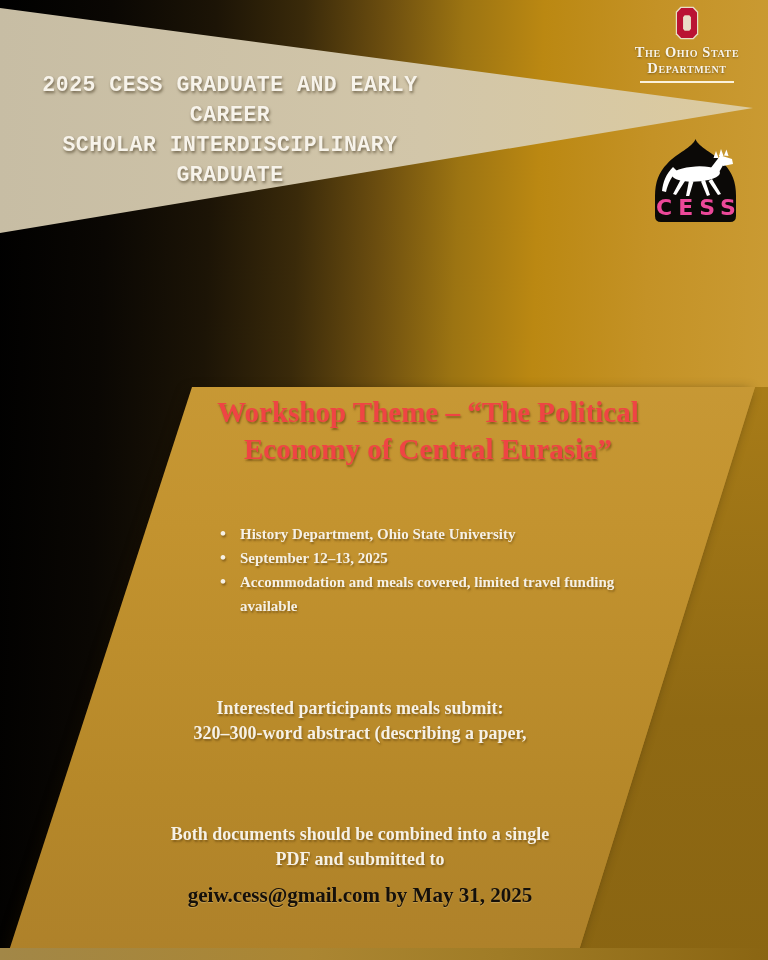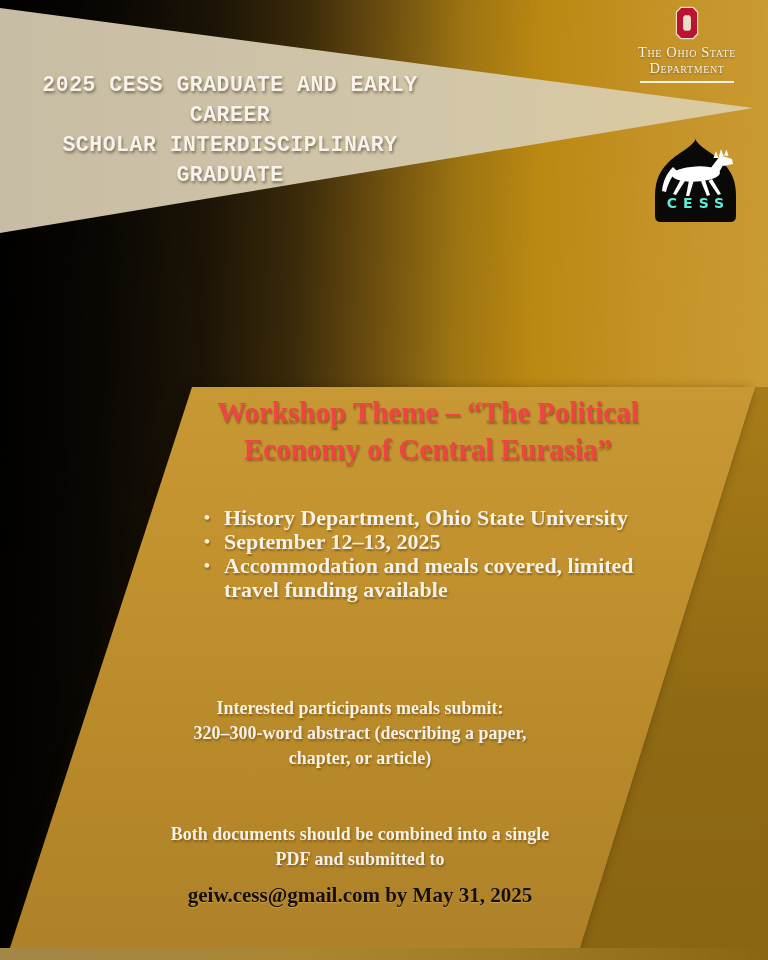--- a/index.html
+++ b/index.html
@@ -46,53 +46,53 @@
     font-size:21.5px;font-weight:bold;line-height:30px;letter-spacing:0.5px;
     text-shadow:1px 2px 3px rgba(45,33,10,0.55);
     font-family:Liberation Mono, monospace;
   }
 
   
   .osu-logo{position:absolute;left:607px;top:6px;width:160px;}
   .block-o{display:block;margin:0 auto 4px auto;}
   .osu-name{
     text-align:center;color:#f8f4ea;
-    font-variant:small-caps;font-weight:normal;
+    font-variant:small-caps;font-weight:bold;
     font-size:14.5px;line-height:16px;letter-spacing:0.6px;
     text-shadow:0 1px 2px rgba(60,42,8,0.5);
   }
   .osu-underline{
     margin:5px auto 0 auto;width:94px;height:2px;
     background:rgba(255,250,235,0.92);
   }
 
   
   .cess-logo{position:absolute;left:650px;top:138px;width:91px;height:85px;}
   .cess-logo svg{position:absolute;left:0;top:0;}
   .cess-wordmark{
     position:absolute;left:0;top:57px;width:91px;
-    text-align:center;color:#5eead4;
+    text-align:center;color:#ec4899;
     font-family:"DejaVu Sans","Liberation Sans",sans-serif;
-    font-size:14px;font-weight:600;letter-spacing:6px;padding-left:6px;
+    font-size:22px;font-weight:600;letter-spacing:6px;padding-left:6px;
     box-sizing:border-box;
   }
 
   
   .theme-title{
     position:absolute;left:187px;top:394px;width:482px;
     text-align:center;color:#ef4444;
     font-size:29px;font-weight:bold;line-height:37px;
     text-shadow:1px 2px 2px rgba(95,64,12,0.6);
   }
 
   
   .bullet-list{
     position:absolute;left:202px;top:506px;width:436px;
-    margin:0;padding:0;list-style:none;
-    color:#f6f1e6;font-size:22px;font-weight:bold;line-height:24px;
+    margin:16px;padding:0;list-style:none;
+    color:#f6f1e6;font-size:15px;font-weight:bold;line-height:24px;
     text-shadow:1px 1.5px 2px rgba(95,64,12,0.55);
   }
   .bullet-list li{position:relative;padding-left:22px;}
   .bullet-list li::before{
     content:"•";position:absolute;left:2px;top:0;
     font-size:17px;
   }
 
   
   .center-block{
@@ -175,21 +175,20 @@
 
   <ul class="bullet-list">
     <li>History Department, Ohio State University</li>
     <li>September 12–13, 2025</li>
     <li>Accommodation and meals covered, limited travel funding available</li>
   </ul>
 
   <div class="center-block submit-block">
     <div>Interested participants meals submit:</div>
     <div>320–300-word abstract (describing a paper,</div>
-    <div>chapter, or article)</div>
   </div>
 
   <div class="center-block combine-block">
     <div>Both documents should be combined into a single</div>
     <div>PDF and submitted to</div>
   </div>
 
   <div class="deadline-line">geiw.cess@gmail.com by May 31, 2025</div>
 
 </div>

